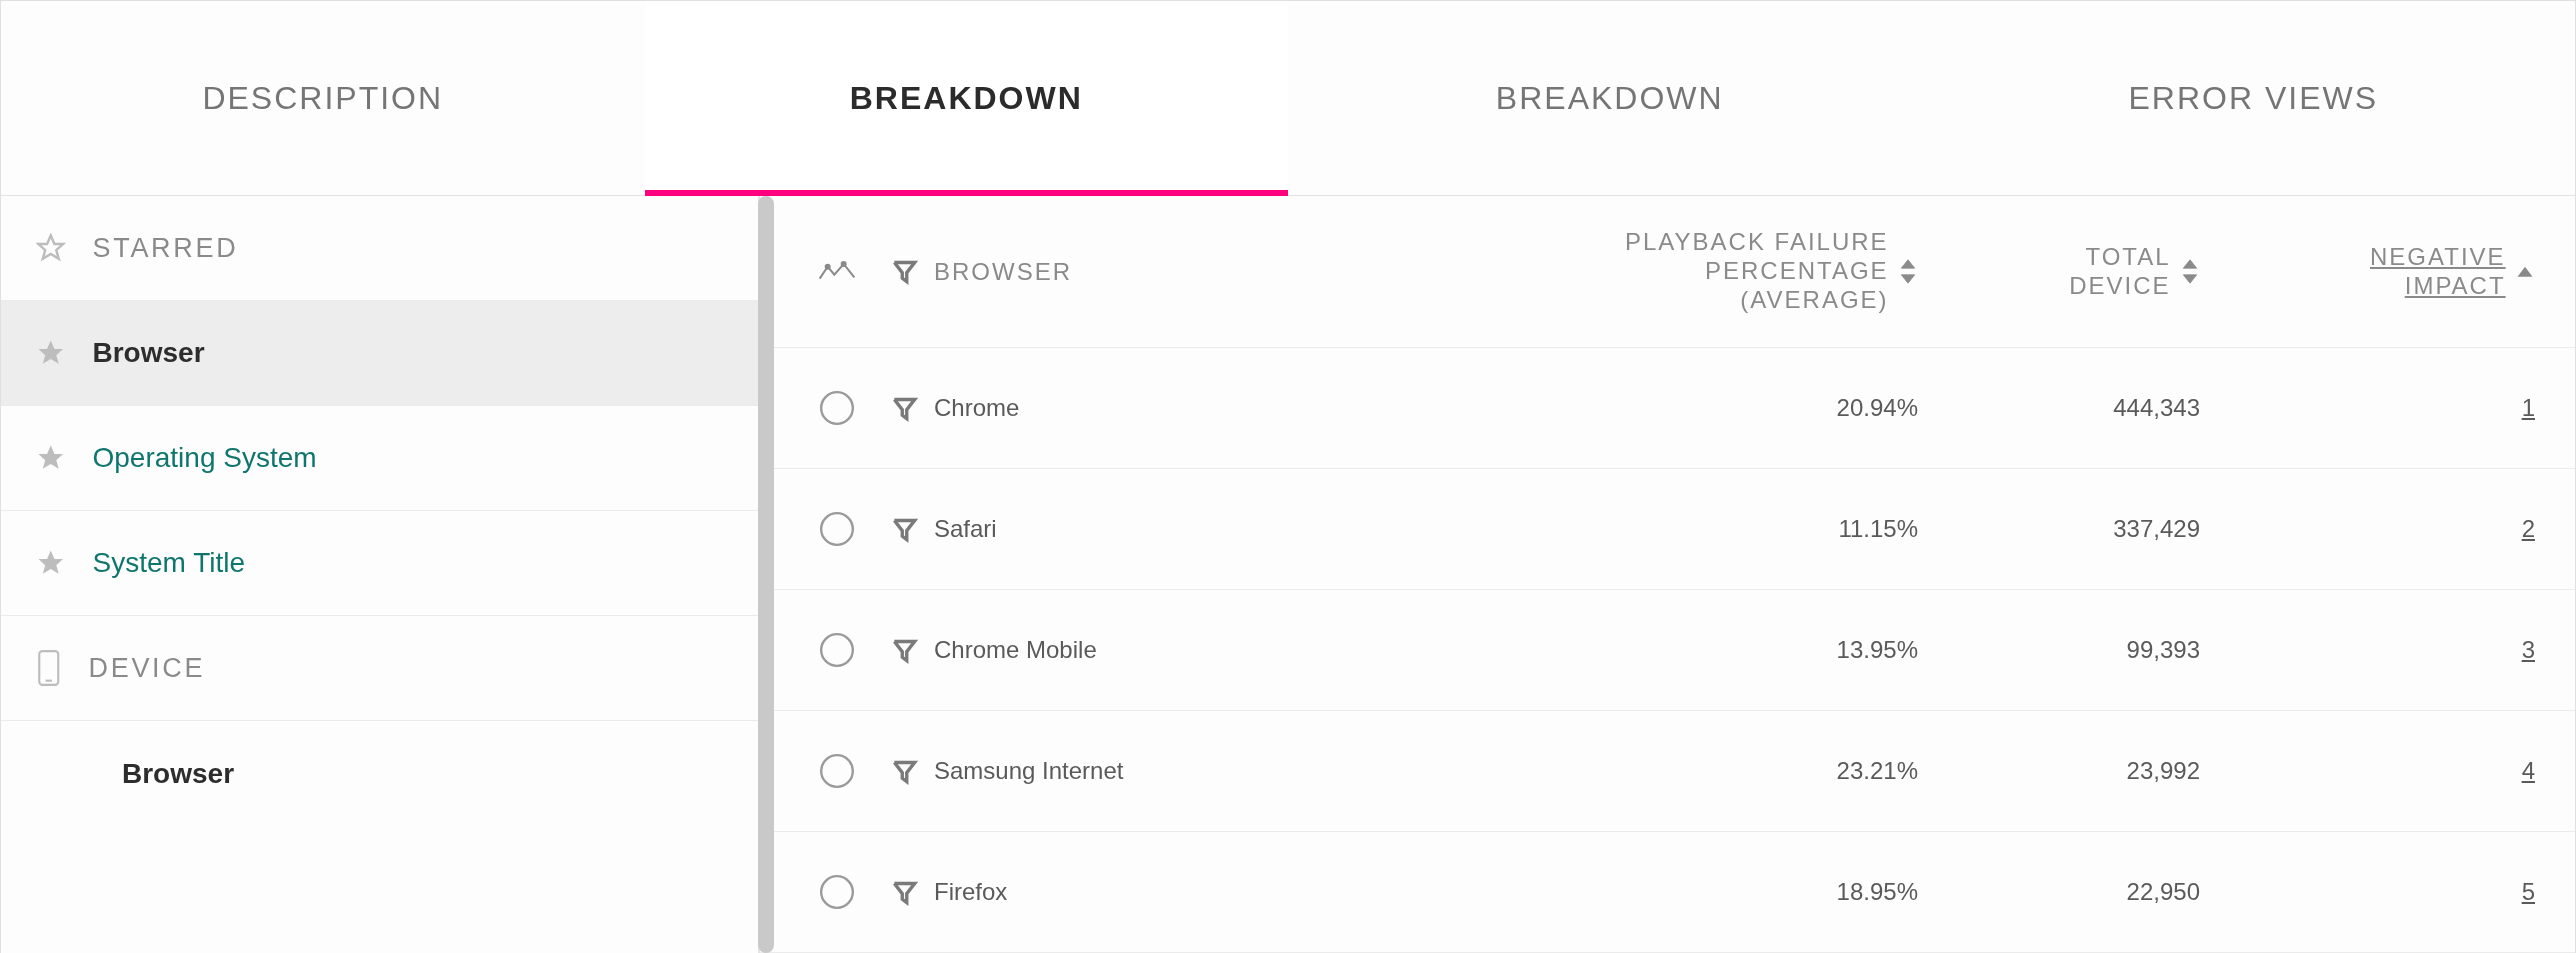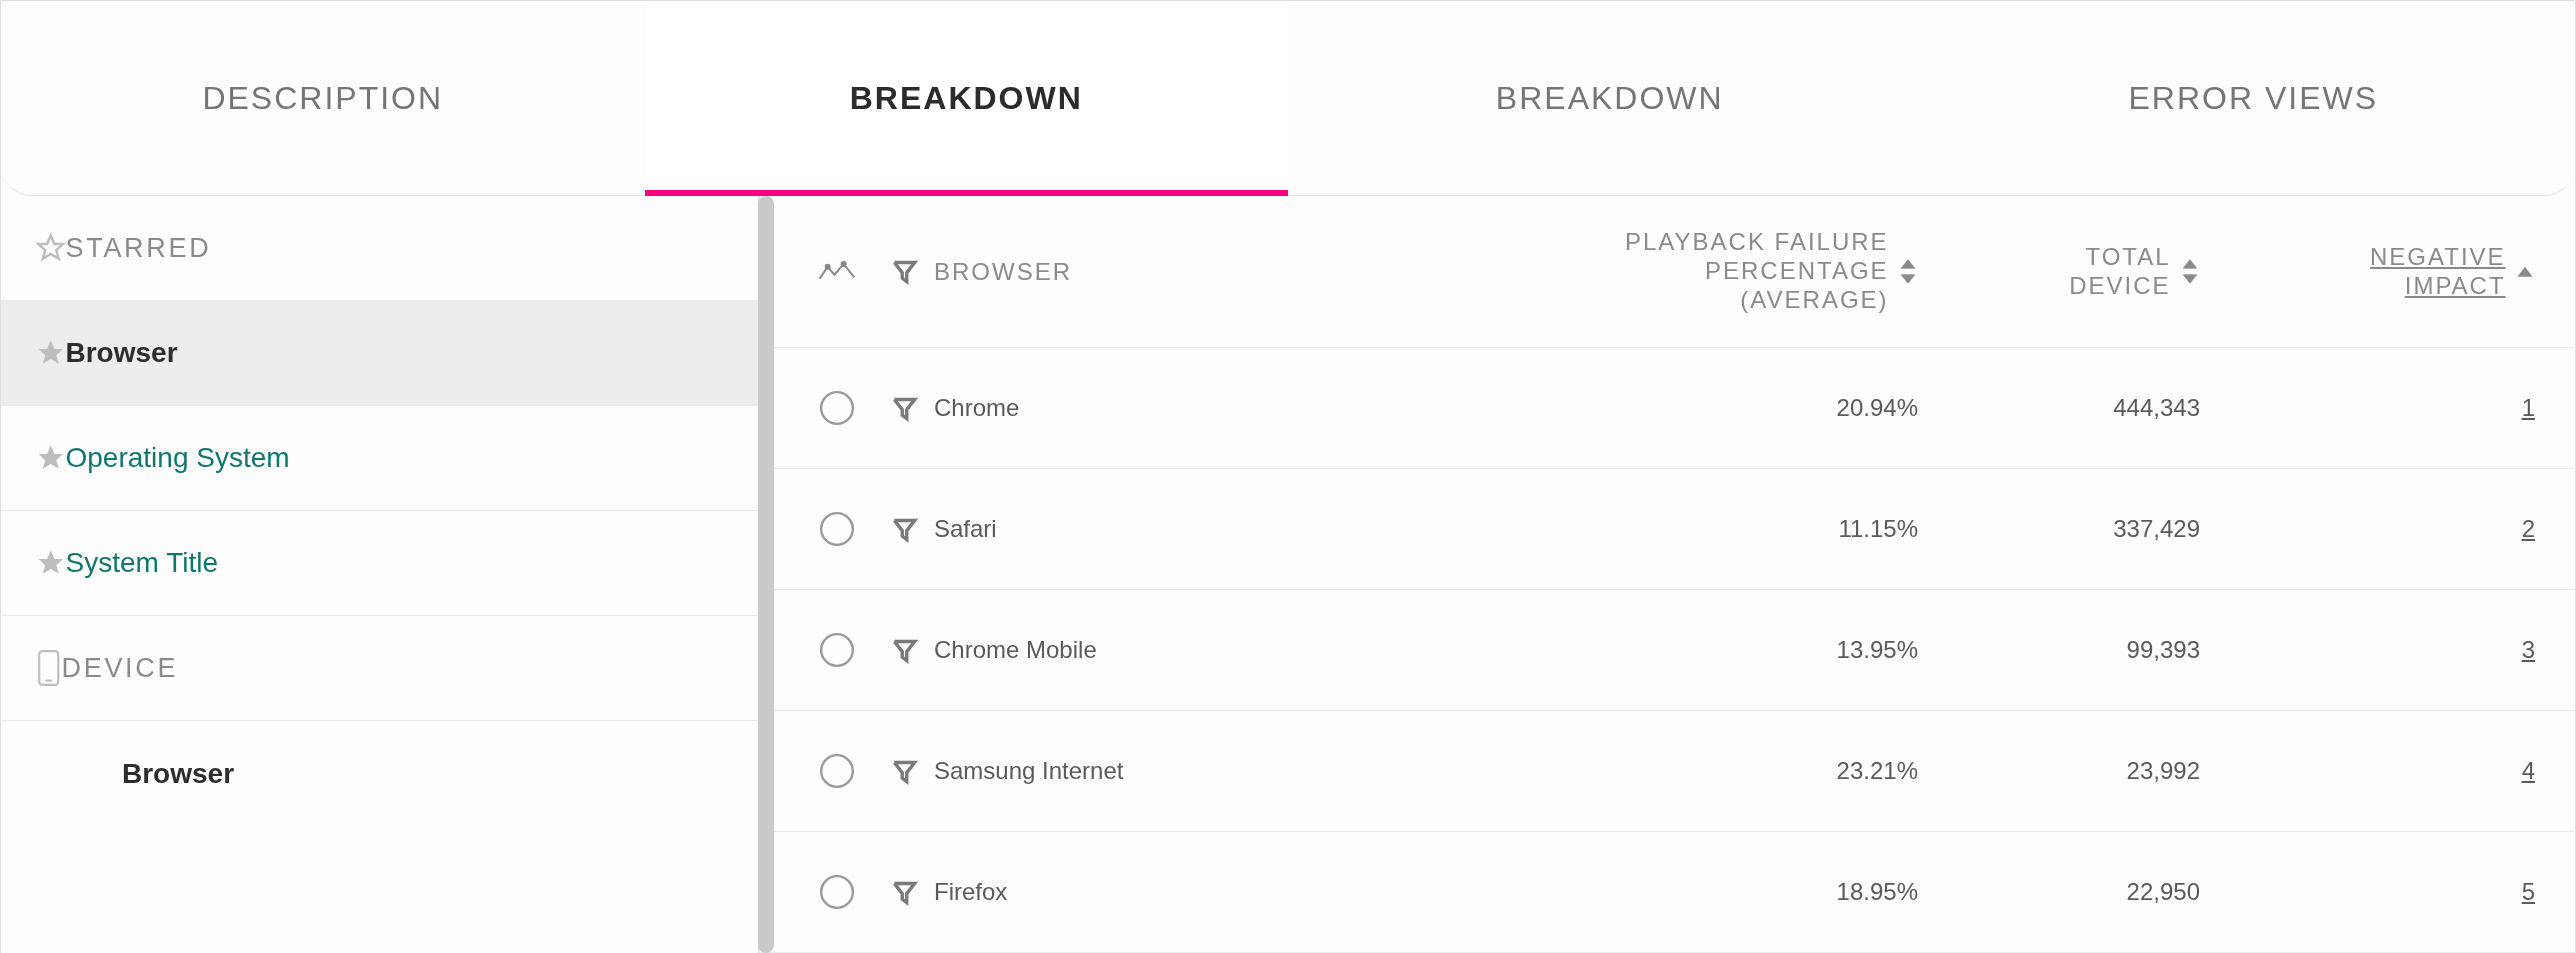--- a/index.html
+++ b/index.html
@@ -17,21 +17,20 @@
     flex-direction: column;
     border: 0.7px solid #e0e0e0;
     background: #fdfdfd;
   }
   .tabs {
     display: flex;
     width: 100%;
     height: 195px;
     border-bottom: 1.3px solid #e2e2e2;
     background: #fdfdfd;
-    border-radius: 31px;
   }
   .tab {
     flex: 1;
     display: flex;
     align-items: center;
     justify-content: center;
     font-size: 32px;
     letter-spacing: 2px;
     color: #757575;
     font-weight: 500;
@@ -71,20 +70,21 @@
     width: 16px;
     height: 100%;
     background: #c9c9c9;
     border-radius: 8px;
   }
   .side-row {
     display: flex;
     align-items: center;
     height: 105px;
     padding-left: 35px;
+    gap: 27px;
     cursor: pointer;
   }
   .side-row.section-head {
     font-size: 27px;
     letter-spacing: 2.7px;
     color: #8a8a8a;
     font-weight: 500;
     border-bottom: 1.3px solid #ebebeb;
   }
   .side-row.item {

